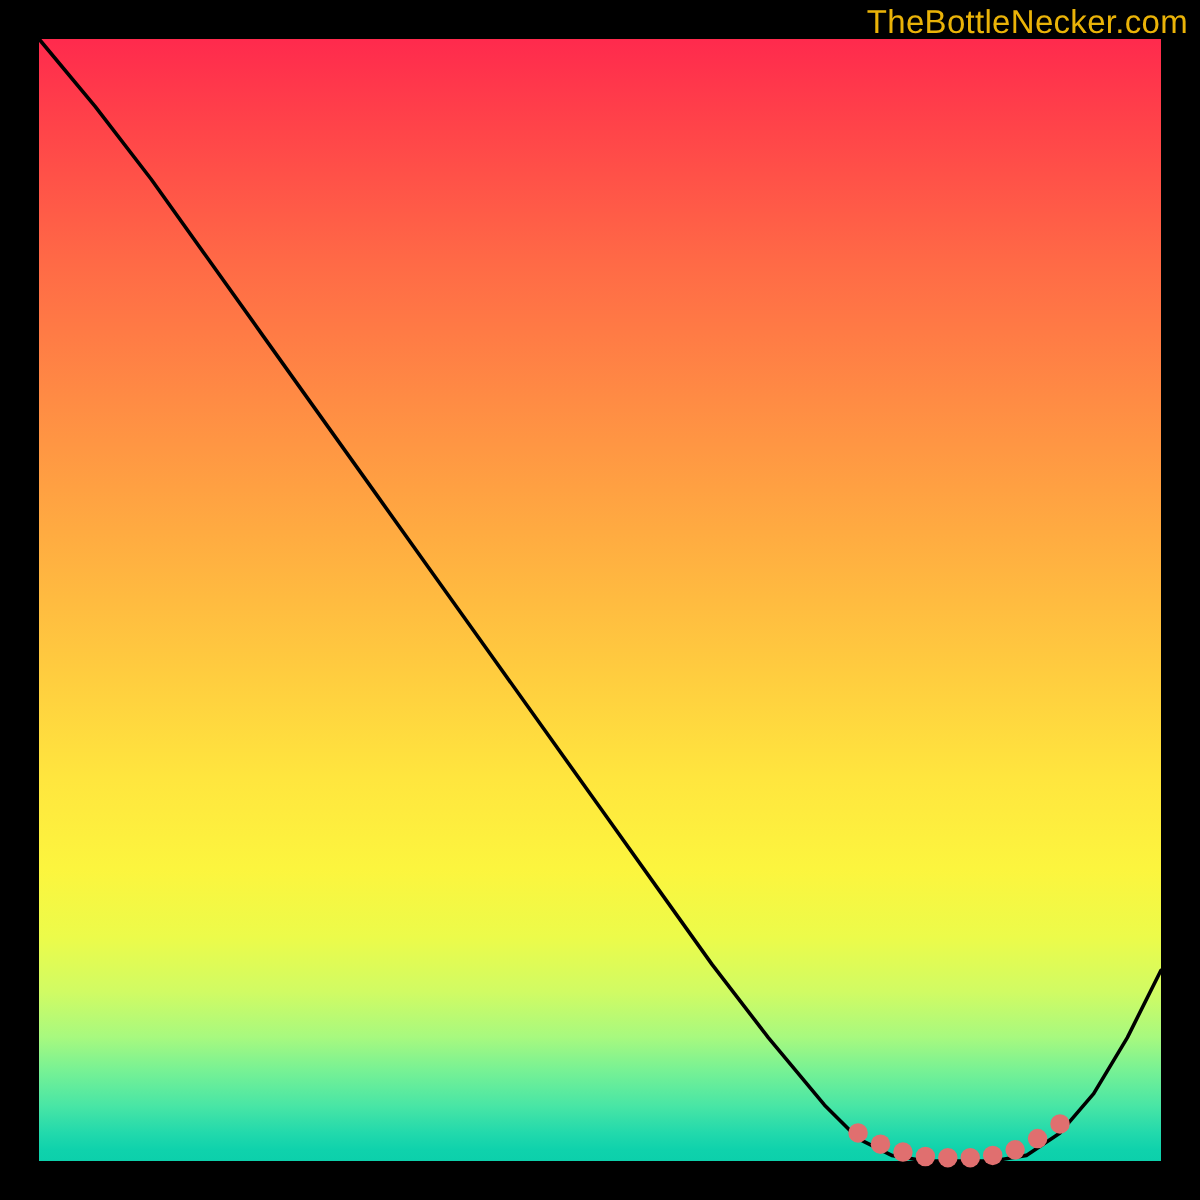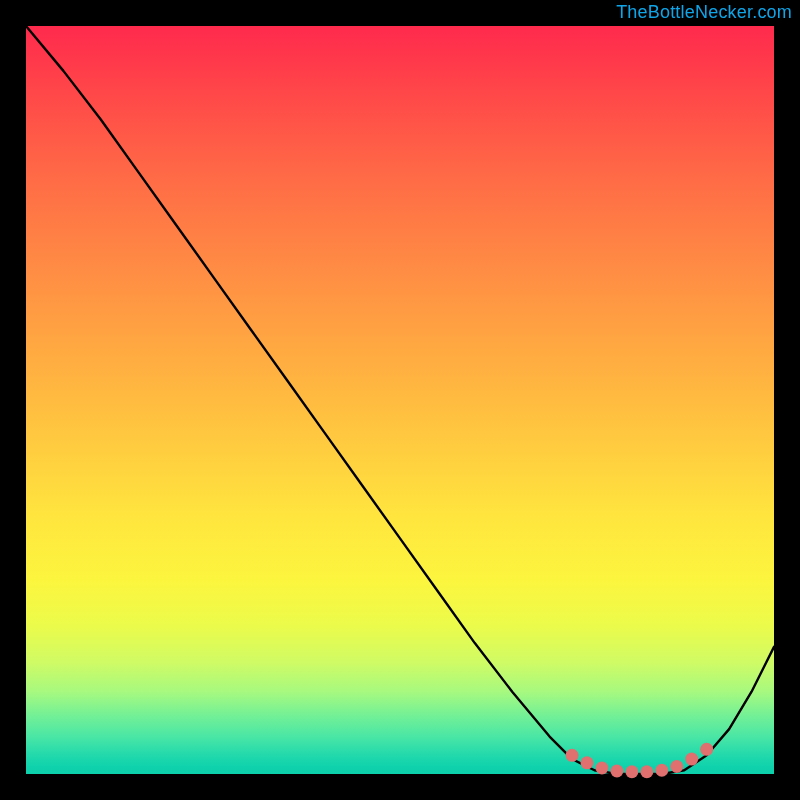--- a/index.html
+++ b/index.html
@@ -51,22 +51,22 @@
     position: absolute;
     left: 0; top: 0;
     width: 748px;
     height: 748px;
     overflow: visible;
   }
   .watermark {
     position: absolute;
     top: 2px;
     right: 8px;
-    color: #0ea5e9;
-    font-size: 18px;
+    color: #eab308;
+    font-size: 22px;
     font-weight: 500;
     letter-spacing: 0.2px;
     user-select: none;
   }
 </style>
 </head>
 <body>
 
 <div class="stage">
 

